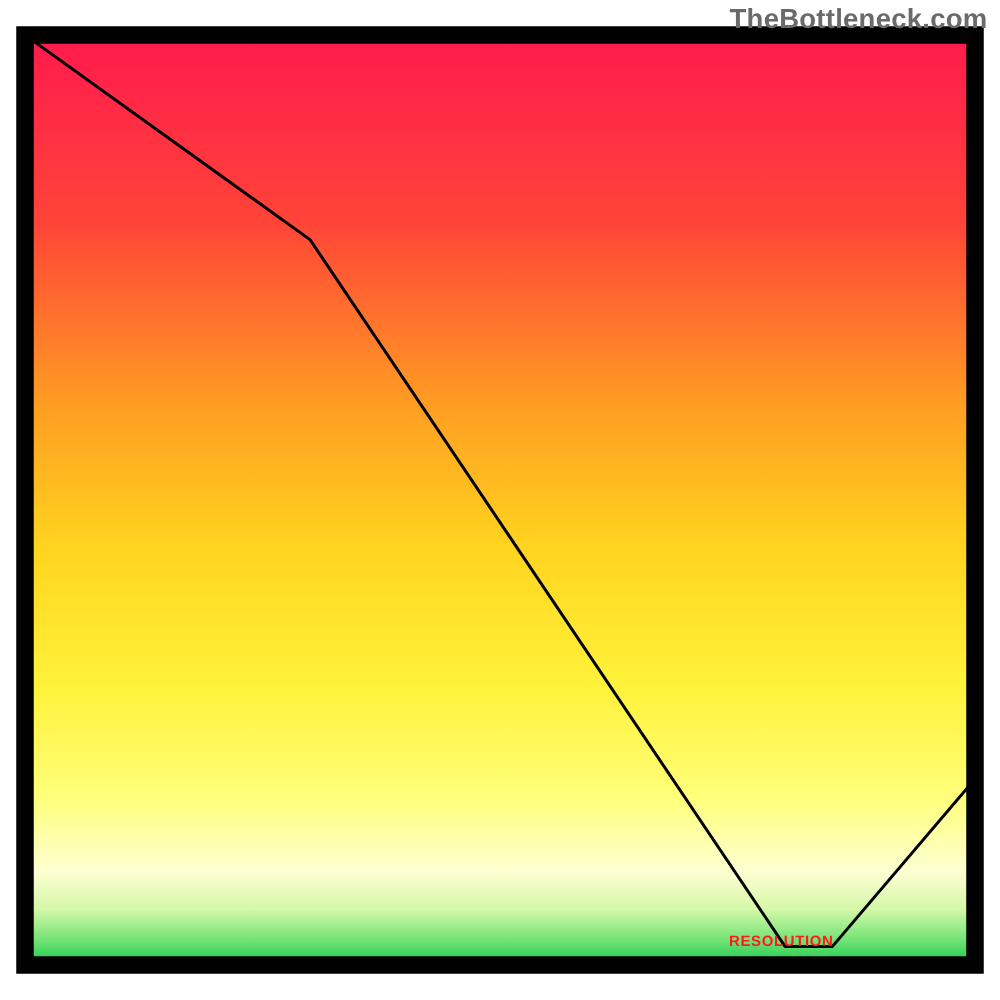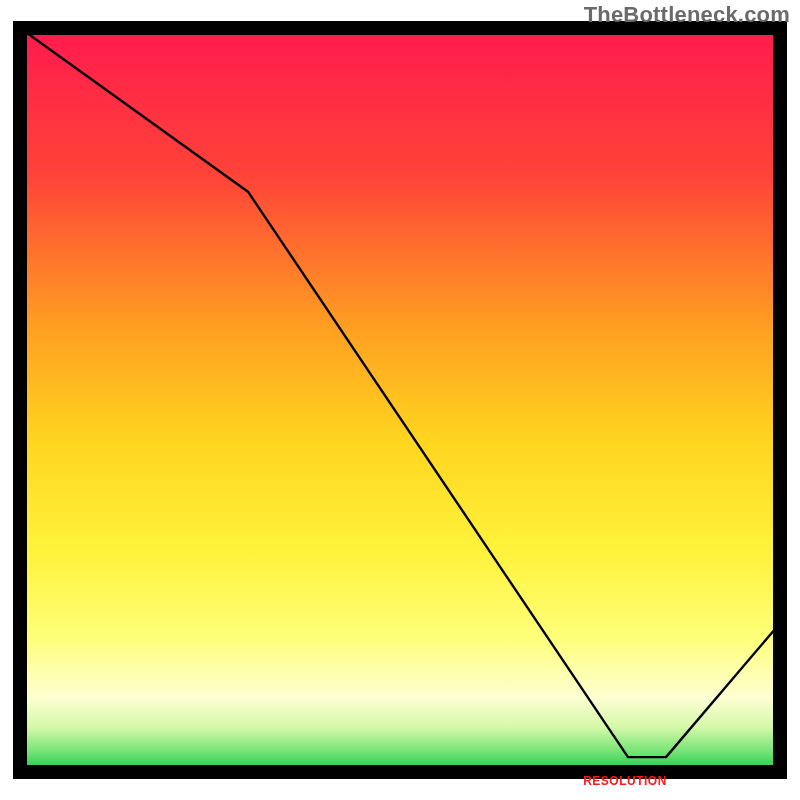--- a/index.html
+++ b/index.html
@@ -28,21 +28,20 @@
   svg {
     display: block;
   }
   .annotation {
     position: absolute;
     font-size: 12px;
     font-weight: 700;
     color: #ff1a1a;
     letter-spacing: 0.5px;
     white-space: nowrap;
-    margin-top: 28px;
   }
 </style>
 </head>
 <body>
 
 <div class="stage">
 
   <div class="watermark">TheBottleneck.com</div>
 
   <svg width="800" height="800" viewBox="0 0 800 800">

